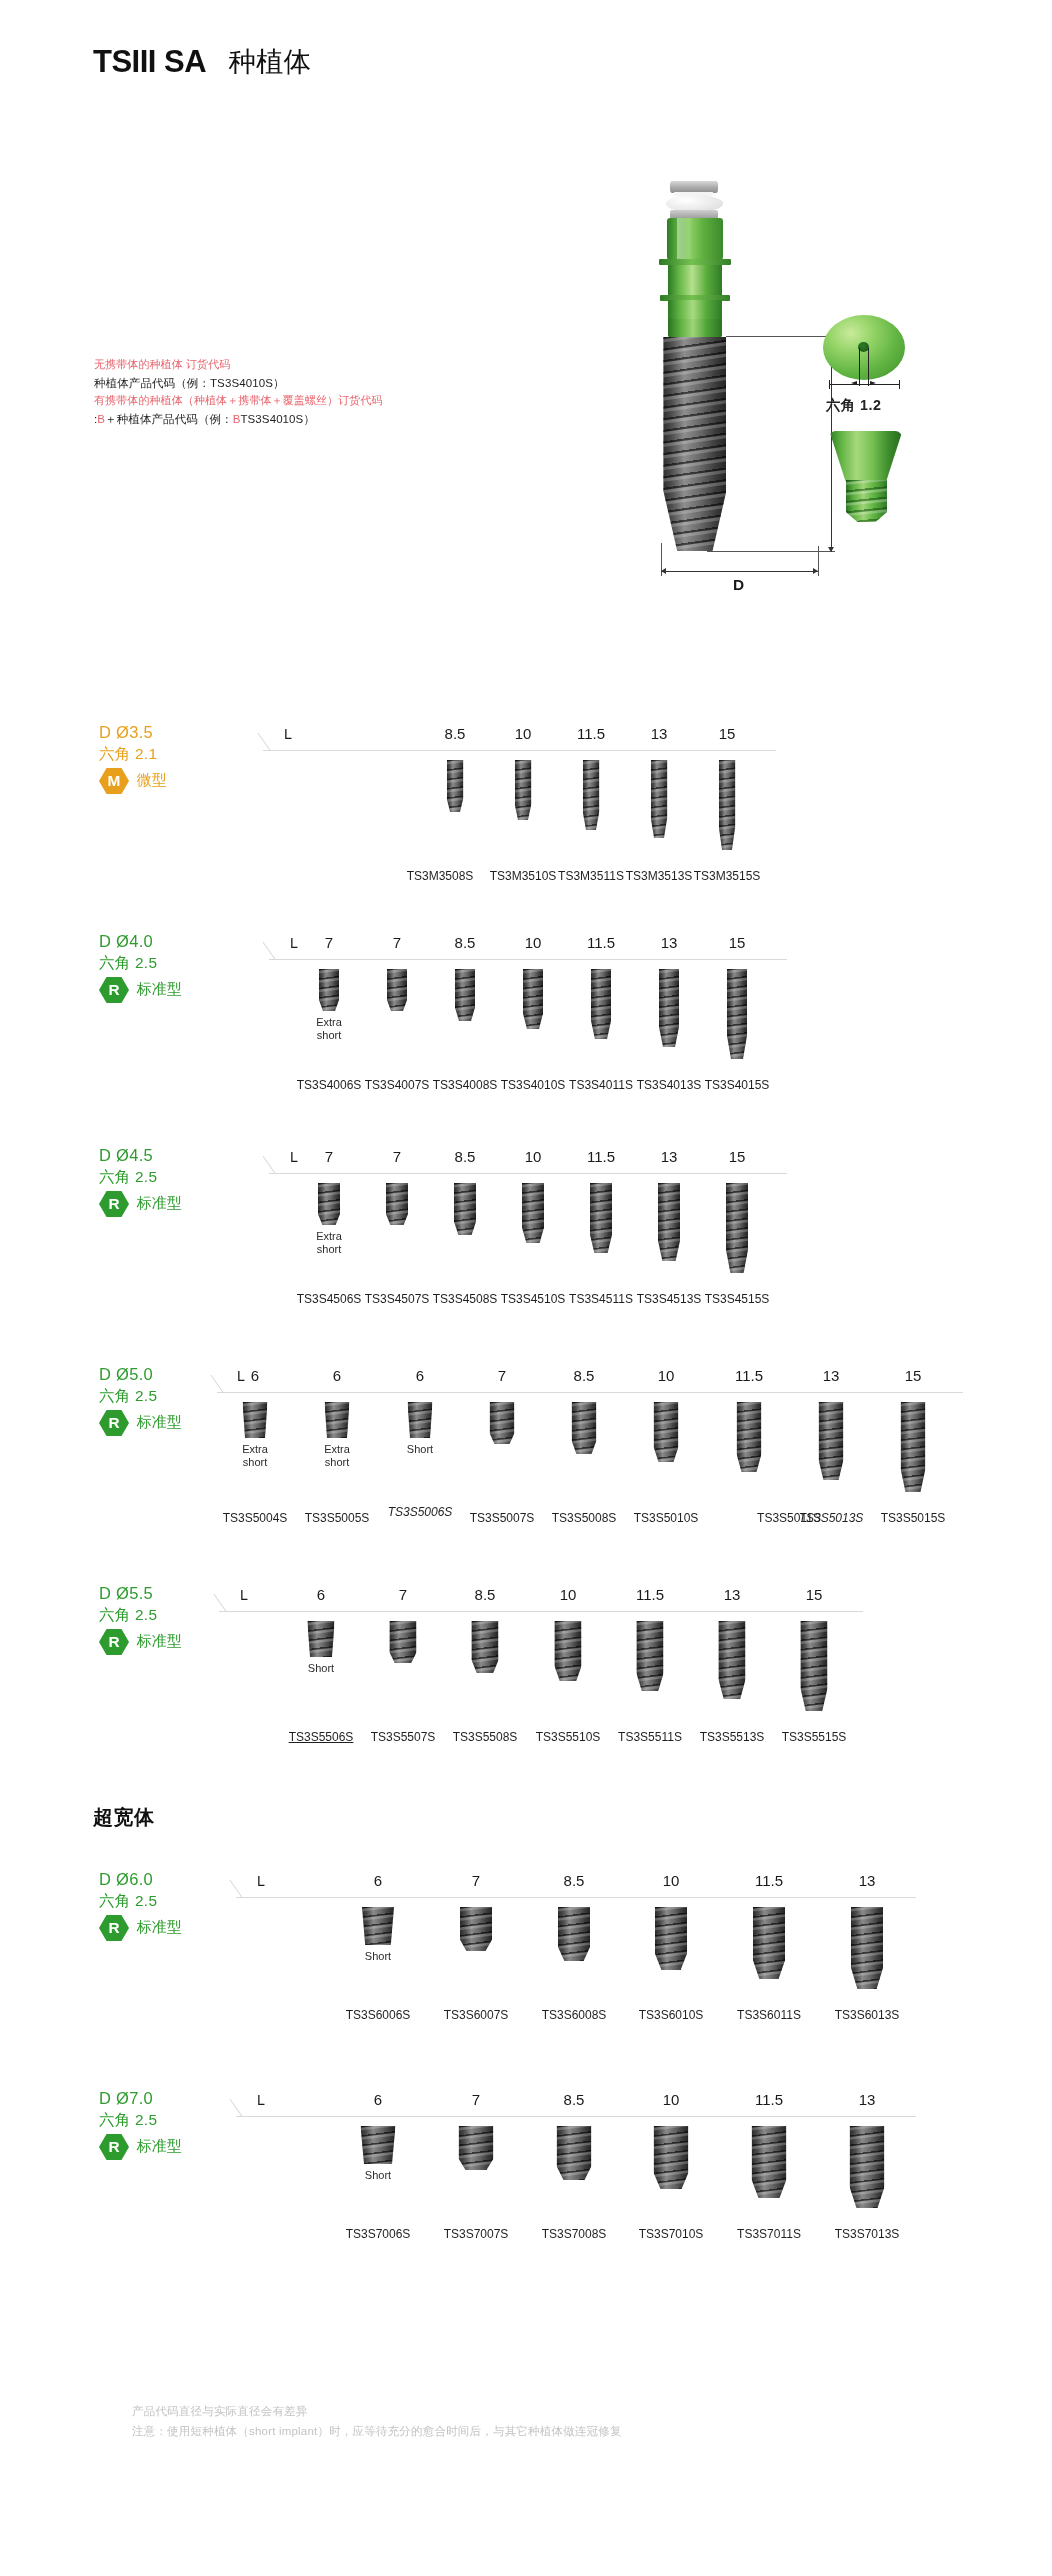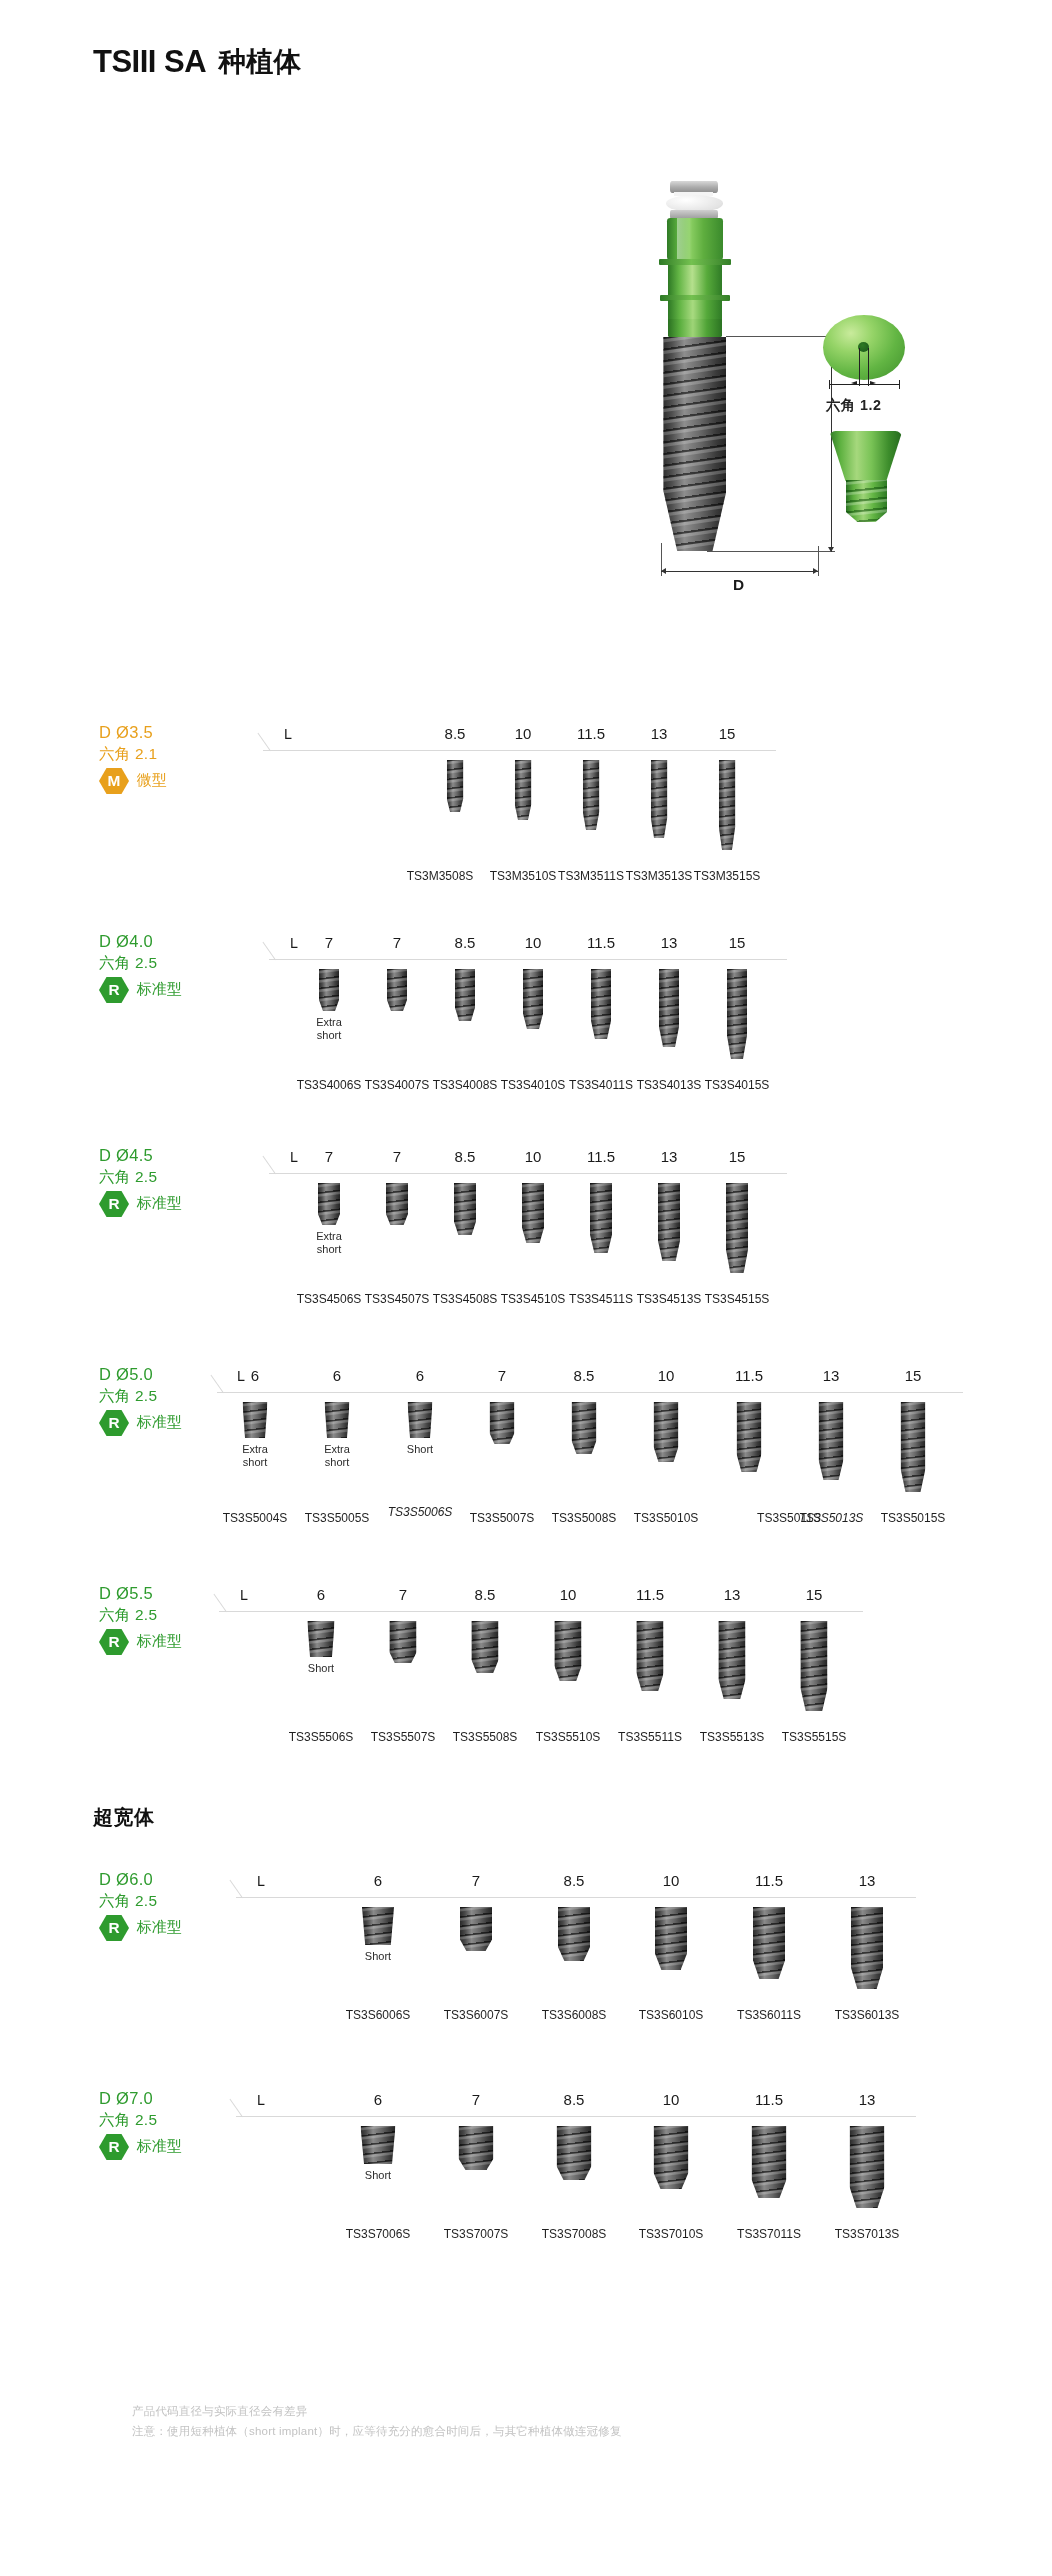--- a/index.html
+++ b/index.html
@@ -13,22 +13,22 @@
   }
   .page{position:relative;width:1053px;height:2576px;}
 
   
   .title-bar{position:absolute;left:93px;top:44px;}
   .title-bar .t-main{
     font-size:31px;font-weight:bold;letter-spacing:-0.5px;color:#111;
     display:inline-block;vertical-align:middle;
   }
   .title-bar .t-cn{
-    font-size:27.4px;font-weight:bold;color:#111;
-    display:inline-block;vertical-align:middle;margin-left:10px;text-align:right;
+    font-size:27.4px;font-weight:normal;color:#111;
+    display:inline-block;vertical-align:middle;margin-left:20px;text-align:right;
   }
 
   
   .desc{position:absolute;left:94px;top:188px;width:472px;}
   .desc .d-head{font-size:12.6px;font-weight:bold;color:#2b2b2b;margin-bottom:7.1px;letter-spacing:0.3px;}
   .desc .d-line{font-size:12px;color:#2b2b2b;line-height:1.88;letter-spacing:0.2px;}
 
   .order{position:absolute;left:94px;top:356px;width:494px;}
   .order .o-red{font-size:11px;color:#e8636b;line-height:1.62;letter-spacing:0.1px;}
   .order .o-blk{font-size:11.5px;color:#1f1f1f;line-height:1.62;letter-spacing:0.1px;}
@@ -219,20 +219,26 @@
 <body>
 
 <div class="page">
 
   <div class="title-bar">
     <span class="t-main">TSIII SA</span>
     <span class="t-cn">种植体</span>
   </div>
 
 
+  <div class="order">
+    <div class="o-red">无携带体的种植体 订货代码</div>
+    <div class="o-blk">种植体产品代码（例：TS3S4010S）</div>
+    <div class="o-red">有携带体的种植体（种植体＋携带体＋覆盖螺丝）订货代码</div>
+    <div class="o-blk"><span>:</span><span class="hl">B</span><span>＋种植体产品代码（例：</span><span class="hl">B</span><span>TS3S4010S）</span></div>
+  </div>
 
   <div class="hero">
     <div class="implant-main">
       <div class="carrier-top"></div>
       <div class="carrier-groove"></div>
       <div class="carrier-white"></div>
       <div class="carrier-ring2"></div>
       <div class="hexhead"></div>
       <div class="flange1"></div>
       <div class="greenbody1"></div>
@@ -481,21 +487,21 @@
           </div>
         </div>
         <div class="hdr-rule" style="left: 219px; top: 32px; width: 644px;"></div>
         <div class="hdr-notch" style="left: 226px; top: 11px;"></div>
         <div class="hdr-L" style="left: 240px; top: 7.7px;">L</div>
         <div class="colhdr" style="left: 321px; top: 6.6px;">6</div>
         <div class="imp blunt" style="left: 321px; top: 42px; width: 27.4px;">
           <div class="shaft" style="width: 27.4px; height: 36px;"></div>
         </div>
         <div class="sublabel" style="left: 321px; top: 83px;">Short</div>
-        <div class="code" style="left: 321px; top: 151px;">TS3S5506S</div>
+        <div class="code" style="left: 321px; top: 151px; text-decoration: underline;">TS3S5506S</div>
         <div class="colhdr" style="left: 403px; top: 6.6px;">7</div>
         <div class="imp" style="left: 403px; top: 42px; width: 27.4px;">
           <div class="shaft" style="width: 27.4px; height: 42px;"></div>
         </div>
         <div class="code" style="left: 403px; top: 151px;">TS3S5507S</div>
         <div class="colhdr" style="left: 485px; top: 6.6px;">8.5</div>
         <div class="imp" style="left: 485px; top: 42px; width: 27.4px;">
           <div class="shaft" style="width: 27.4px; height: 52px;"></div>
         </div>
         <div class="code" style="left: 485px; top: 151px;">TS3S5508S</div>

